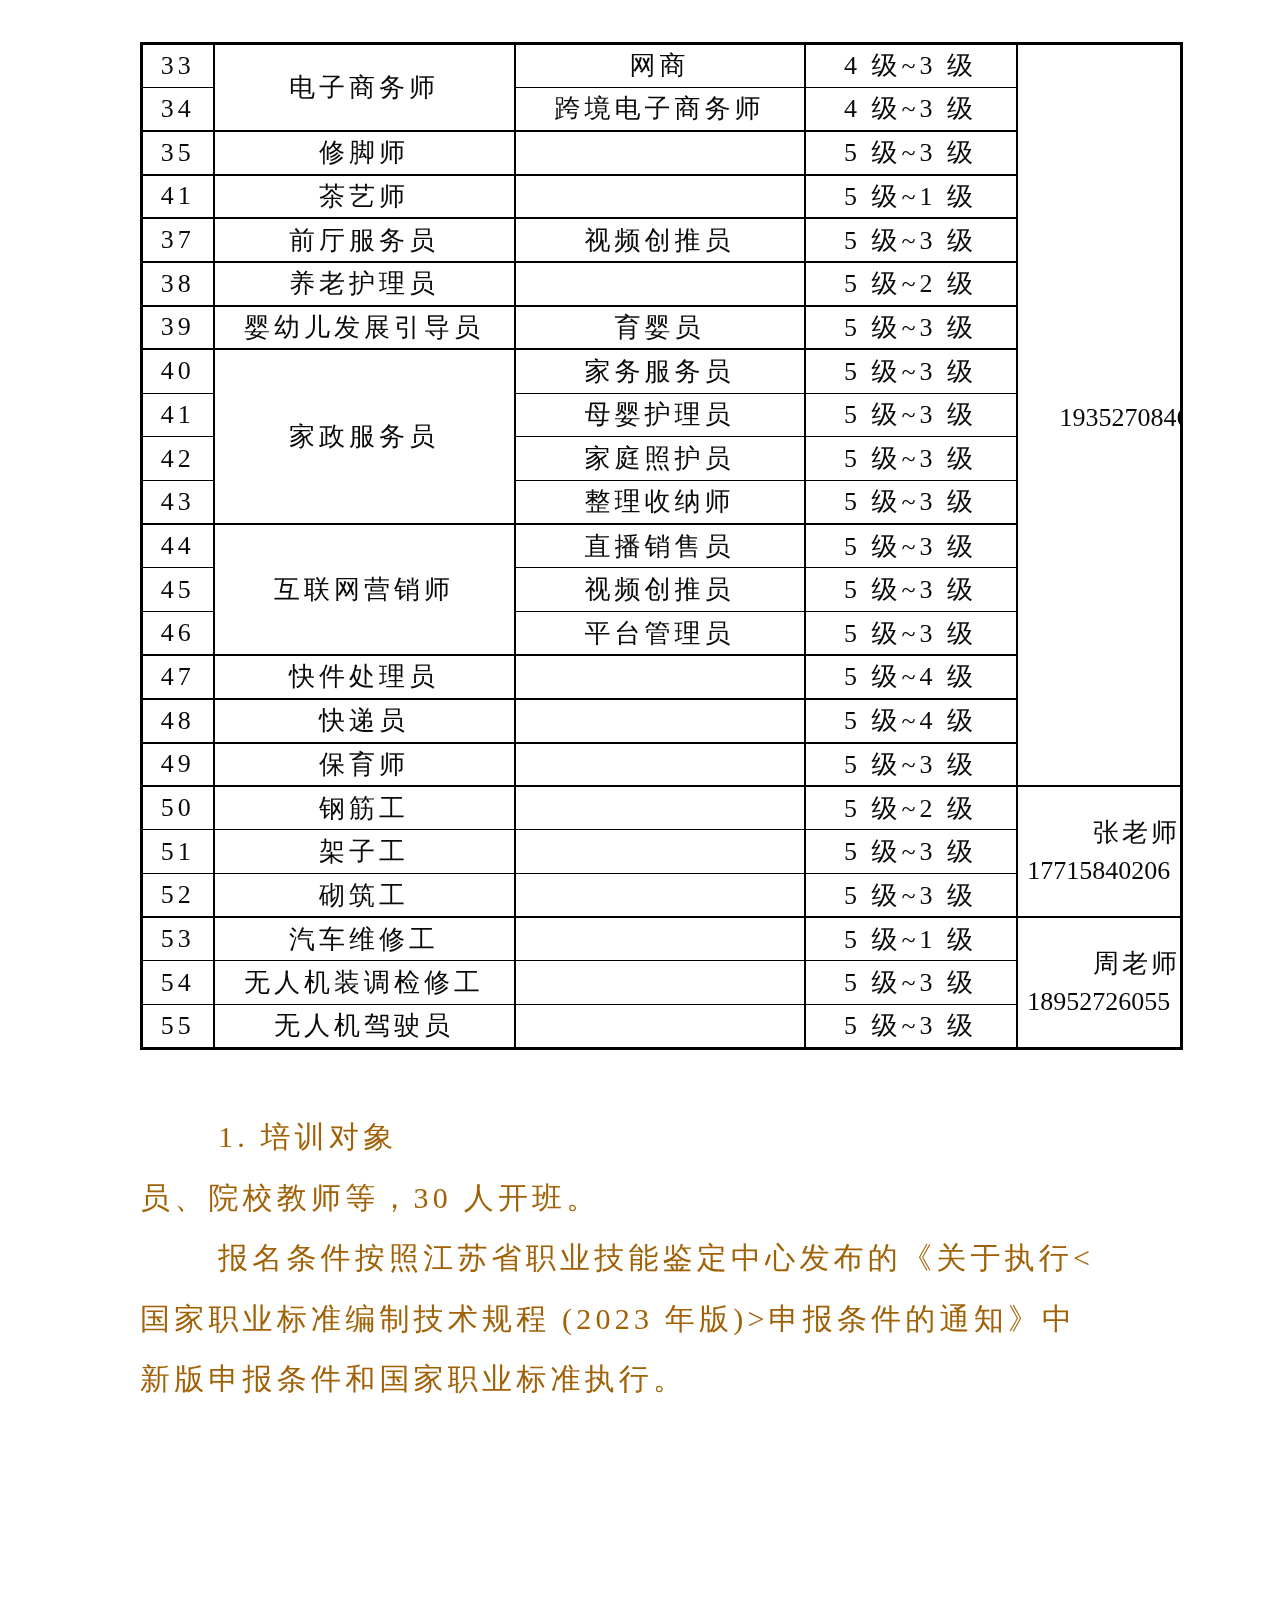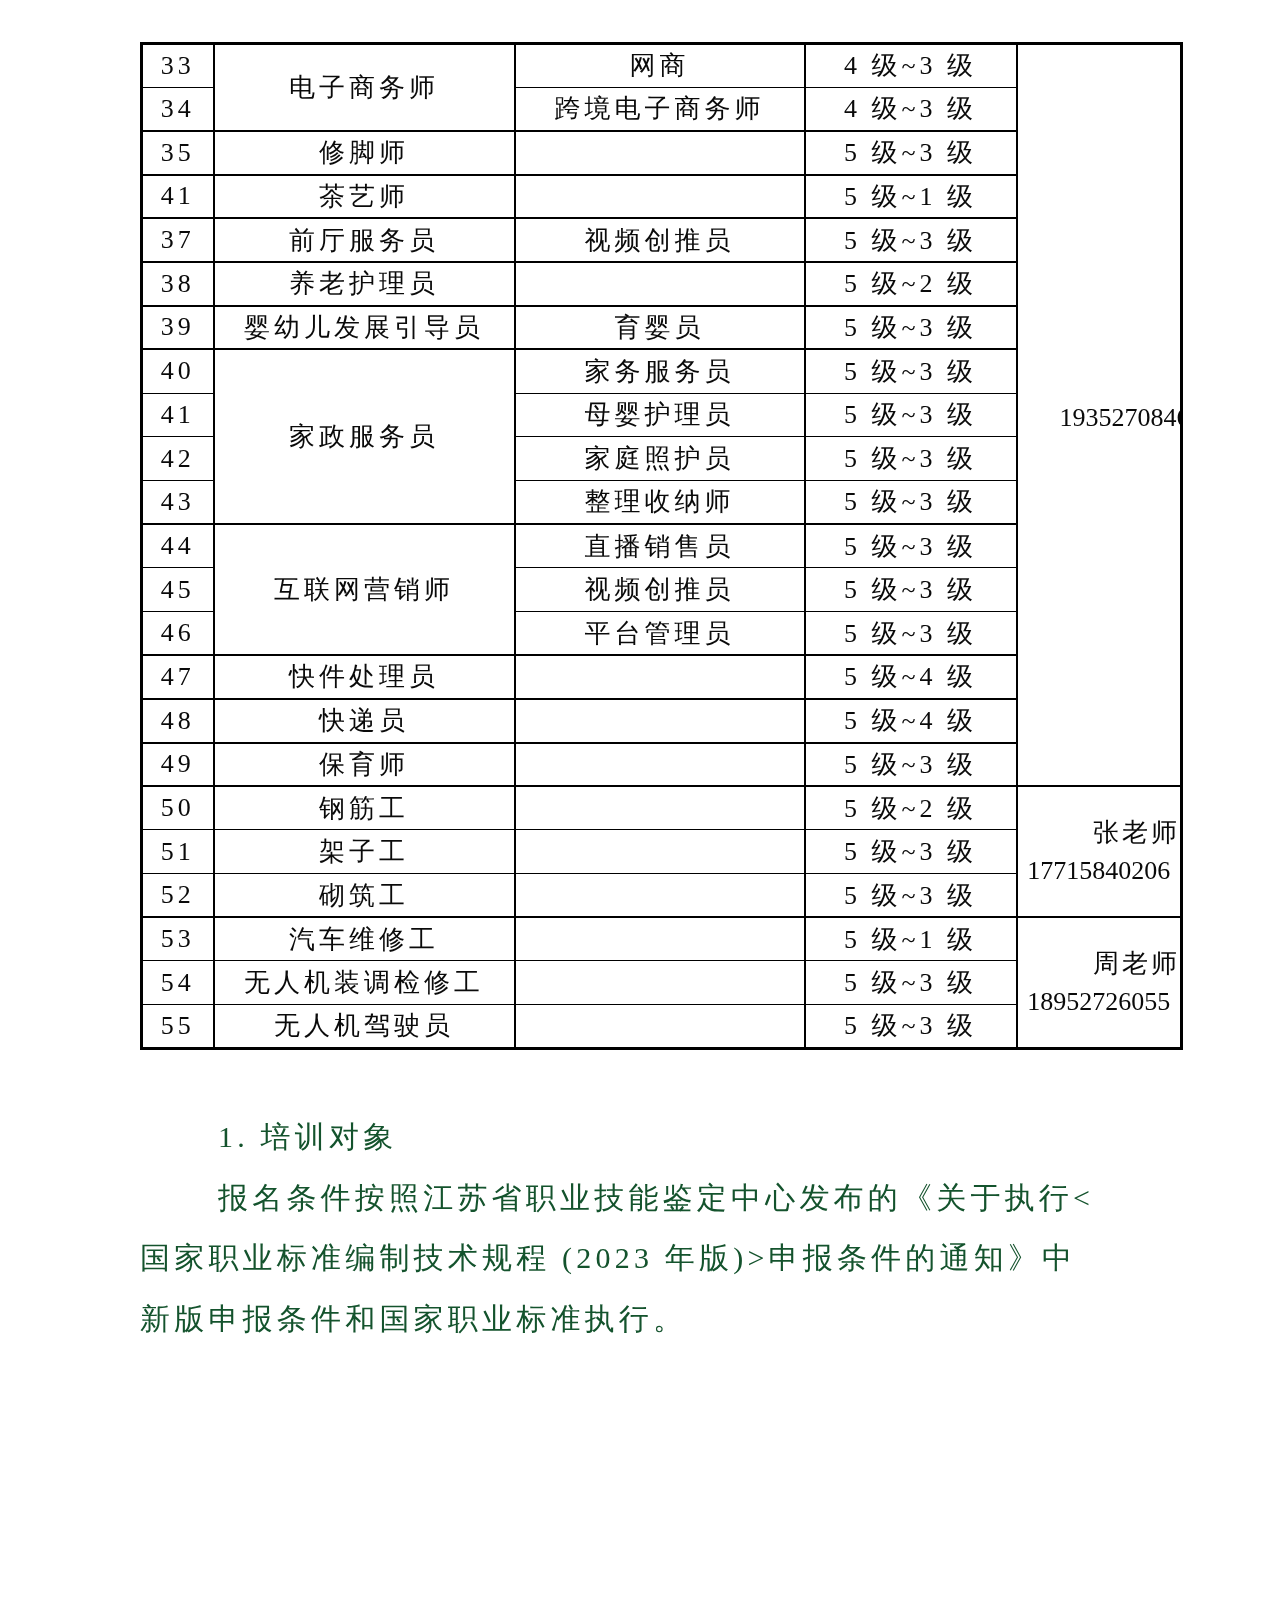--- a/index.html
+++ b/index.html
@@ -34,21 +34,21 @@
   td.contact .cphone { letter-spacing:0; line-height:38px; }
   td.contact-top { vertical-align:top; }
   td.contact-top .cphone { padding-top:6px;margin-left:42px; }
 
   
   .sections {
     position:absolute; left:140px; top:1107px; width:975px;
   }
   .tline {
     font-size:30px; line-height:60.5px; letter-spacing:4.2px;
-    white-space:nowrap; color:#14532d;
+    white-space:nowrap; color:#a16207;
   }
   .indent { padding-left:78px; }
 </style>
 </head>
 <body>
 
 <div class="page">
 
   <table class="roster">
     <colgroup>
@@ -200,18 +200,19 @@
         <td class="num">55</td>
         <td class="occ">无人机驾驶员</td>
         <td class="sub"></td>
         <td class="lvl">5 级~3 级</td>
       </tr>
     </tbody>
   </table>
 
   <div class="sections">
     <div class="tline indent">1. 培训对象</div>
+    <div class="tline">员、院校教师等，30 人开班。</div>
     <div class="tline indent">报名条件按照江苏省职业技能鉴定中心发布的《关于执行&lt;</div>
     <div class="tline">国家职业标准编制技术规程 (2023 年版)&gt;申报条件的通知》中</div>
     <div class="tline">新版申报条件和国家职业标准执行。</div>
   </div>
 
 </div>
 
 </body></html>

